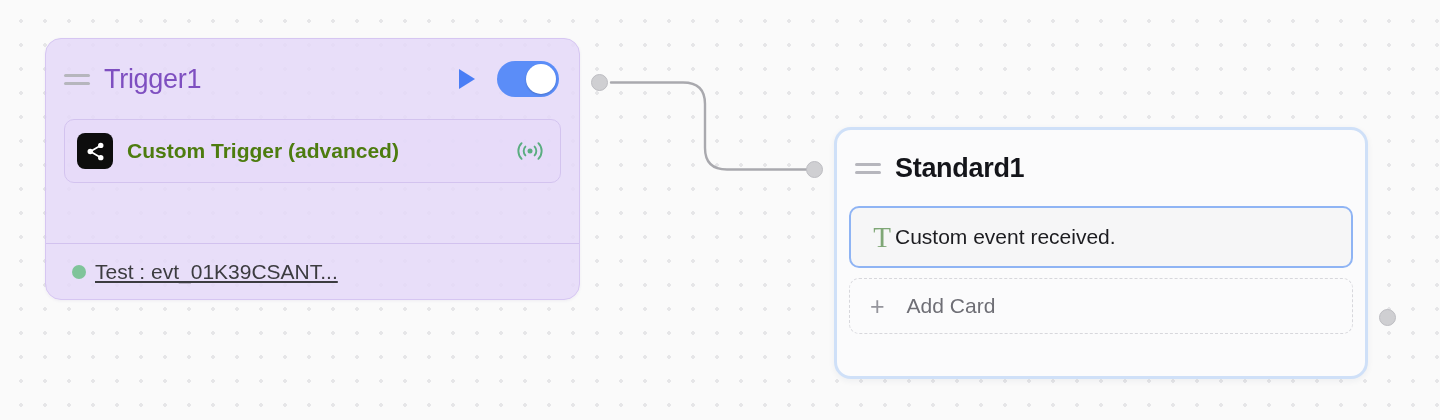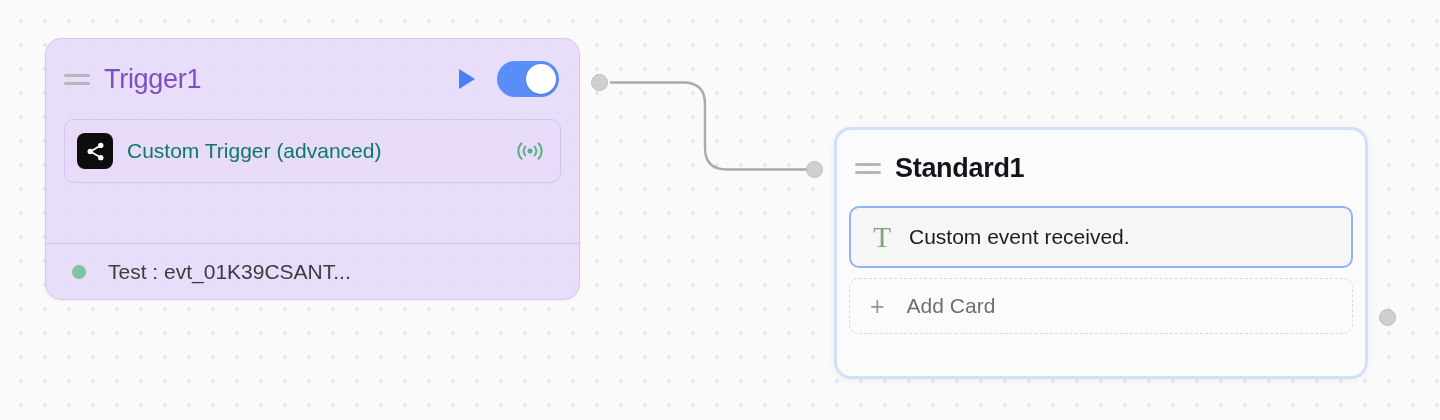--- a/index.html
+++ b/index.html
@@ -147,22 +147,23 @@
     background: #0d0d0d;
     display: flex;
     align-items: center;
     justify-content: center;
     flex: 0 0 auto;
   }
 
   #trigger-action-label {
     margin-left: 14px;
     font-size: 21px;
-    color: #0f766e;
+    color: #4d7c0f;
     flex: 1;
+    font-weight: bold;
   }
 
   .broadcast-icon { flex: 0 0 auto; display: flex; }
 
   
   #trigger-status-bar {
     position: absolute;
     left: 0;
     right: 0;
     bottom: 0;
@@ -173,24 +174,25 @@
     border-top: 1px solid #d2c2ef;
   }
   .status-dot {
     width: 14px;
     height: 14px;
     border-radius: 50%;
     background: #7fc49a;
     flex: 0 0 auto;
   }
   #trigger-status-text {
-    margin-left: 22px;
+    margin-left: 9px;
     font-size: 21px;
     color: #3c3c40;
     white-space: nowrap;
+    text-decoration: underline;
   }
 
   
   #standard-card {
     position: absolute;
     left: 834px;
     top: 127px;
     width: 534px;
     height: 252px;
     border-radius: 17px;
@@ -232,21 +234,20 @@
     font-family: "Liberation Serif", serif;
     font-size: 29px;
     color: #7fa776;
     line-height: 1;
     width: 26px;
     flex: 0 0 auto;
     text-align: center;
   }
 
   #standard-card-label {
-    margin-left: 14px;
     font-size: 21px;
     color: #1c1c20;
   }
 
   #add-card-row {
     display: flex;
     align-items: center;
     height: 56px;
     margin-top: 10px;
     border-radius: 10px;

